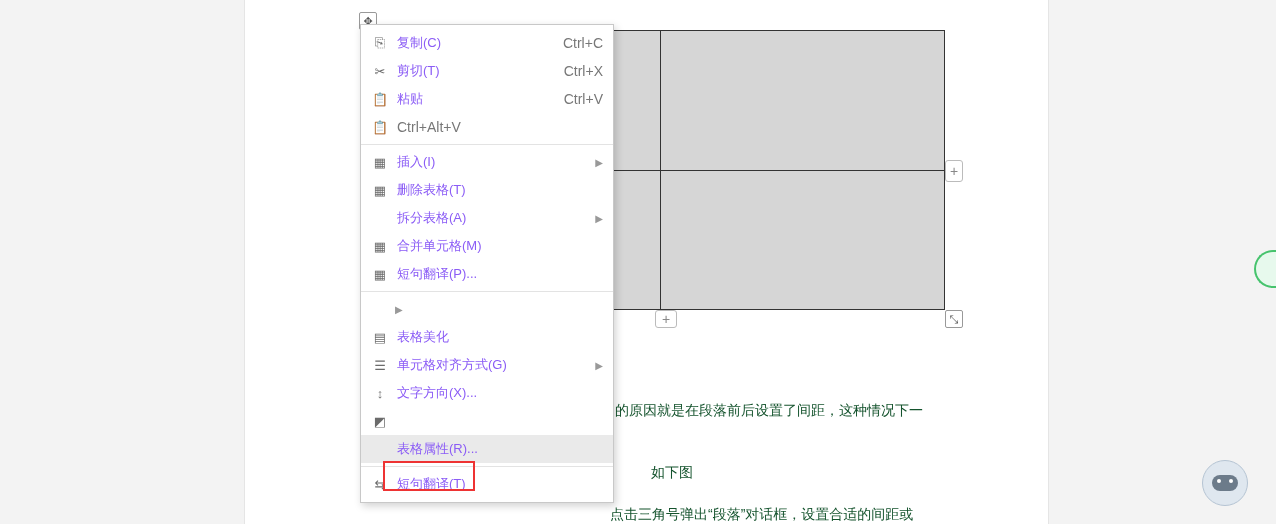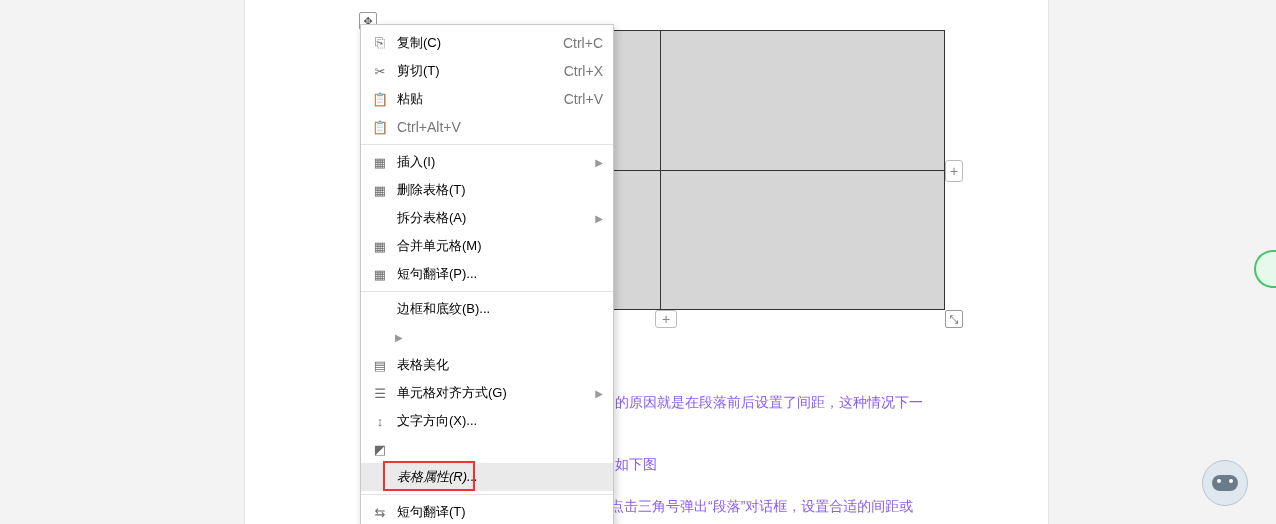--- a/index.html
+++ b/index.html
@@ -12,28 +12,28 @@
   
   .doc-table-wrap { position: absolute; left: 130px; top: 30px; width: 570px; height: 280px; }
   .doc-table { width: 100%; height: 100%; border-collapse: collapse; }
   .doc-table td { border: 1px solid #333; background: #d6d6d6; }
   .table-move-handle { position: absolute; left: -16px; top: -18px; width: 18px; height: 18px; border: 1px solid #999; background: #fff; display:flex; align-items:center; justify-content:center; font-size: 11px; color:#555; border-radius:2px;}
   .table-resize-handle { position: absolute; right: -18px; bottom: -18px; width: 18px; height: 18px; border: 1px solid #999; background: #fff; display:flex;align-items:center;justify-content:center;font-size:11px;color:#555;border-radius:2px;}
   .table-add-right { position: absolute; right: -18px; top: 130px; width:18px;height:22px;border:1px solid #bbb;background:#fff;border-radius:3px;display:flex;align-items:center;justify-content:center;color:#888;font-size:14px;}
   .table-add-bottom { position: absolute; left: 280px; bottom: -18px; width:22px;height:18px;border:1px solid #bbb;background:#fff;border-radius:3px;display:flex;align-items:center;justify-content:center;color:#888;font-size:14px;}
 
   
-  .body-text { position: absolute; color: #8b5cf6; font-size: 14px; white-space: nowrap; }
+  .body-text { position: absolute; color: #14532d; font-size: 14px; white-space: nowrap; margin-top: 8px; }
 
   
   .context-menu { position: absolute; left: 360px; top: 24px; width: 254px; background: #fff; border: 1px solid #c8c8c8; box-shadow: 2px 3px 8px rgba(0,0,0,0.18); padding: 4px 0; }
   .menu-item { display: flex; align-items: center; height: 28px; padding: 0 10px; cursor: default; position: relative; }
-  .menu-item.highlight { background: #eaeaea; font-style: italic; }
+  .menu-item.highlight { background: #eaeaea; }
   .menu-item .mi-icon { width: 18px; display:flex; justify-content:center; color:#6b6b6b; font-size:13px;}
-  .menu-item .mi-label { flex: 1; padding-left: 8px; color: #000000; }
+  .menu-item .mi-label { flex: 1; padding-left: 8px; color: #8b5cf6; }
   .menu-item .mi-shortcut { color: #777; font-size: 14px; padding-left: 8px; }
   .menu-item .mi-sub { color: #999; font-size: 10px; padding-left:6px; }
   .menu-sep { height: 1px; background: #e3e3e3; margin: 3px 0; }
   .red-box { position: absolute; border: 2px solid #e33; pointer-events: none; }
 
   
   .assistant-fab { position:absolute; right: 28px; bottom: 18px; width:46px;height:46px;border-radius:50%;background:#dfe7ef;border:1px solid #b5c4d3;display:flex;align-items:center;justify-content:center;}
   .assistant-fab .face{width:26px;height:16px;border-radius:8px;background:#6c7b8a;position:relative;}
   .assistant-fab .face::before,.assistant-fab .face::after{content:"";position:absolute;width:4px;height:4px;border-radius:50%;background:#fff;top:4px;}
   .assistant-fab .face::before{left:5px;} .assistant-fab .face::after{right:5px;}
@@ -69,21 +69,21 @@
       </div>
     <div class="table-add-bottom">
         <span>+</span>
       </div>
     <div class="table-resize-handle">
         <span>⤡</span>
       </div>
   </div>
 
   <div class="body-text" style="left: 370px; top: 394px;">的原因就是在段落前后设置了间距，这种情况下一</div>
-  <div class="body-text" style="left: 370px; top: 456px;">如下图</div>
+  <div class="body-text" style="left: 370px; top: 456px; padding-left: 36px;">如下图</div>
   <div class="body-text" style="left: 365px; top: 498px;">点击三角号弹出“段落”对话框，设置合适的间距或</div>
 </div>
 
 <div class="context-menu" id="ctxmenu">
     <div class="menu-item">
       <span class="mi-icon">⎘</span>
       <span class="mi-label">复制(C)</span>
       <span class="mi-shortcut">Ctrl+C</span>
     </div>
     <div class="menu-item">
@@ -119,24 +119,20 @@
       <span class="mi-icon">▦</span>
       <span class="mi-label">合并单元格(M)</span>
     </div>
     <div class="menu-item">
       <span class="mi-icon">▦</span>
       <span class="mi-label">短句翻译(P)...</span>
     </div>
     <div class="menu-sep"></div>
     <div class="menu-item">
       <span class="mi-icon"></span>
-      <span class="mi-label">边框和底纹(B)...</span>
-    </div>
-    <div class="menu-item">
-      <span class="mi-icon"></span>
       <span class="mi-sub">▶</span>
     </div>
     <div class="menu-item">
       <span class="mi-icon">▤</span>
       <span class="mi-label">表格美化</span>
     </div>
     <div class="menu-item">
       <span class="mi-icon">☰</span>
       <span class="mi-label">单元格对齐方式(G)</span>
       <span class="mi-sub">▶</span>

